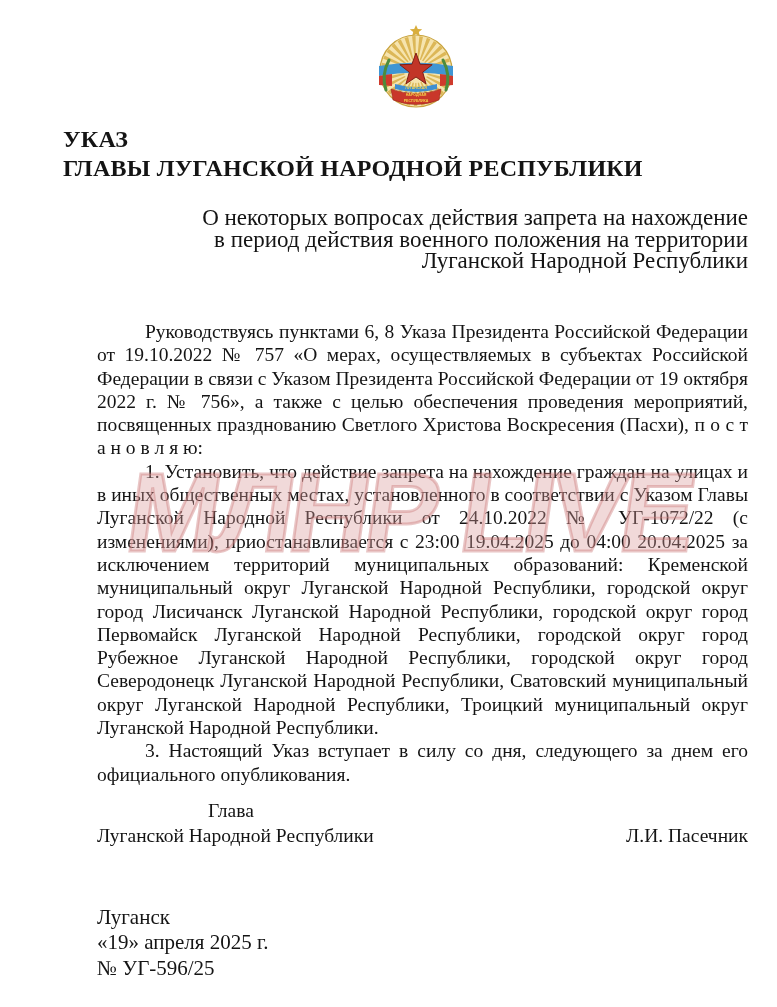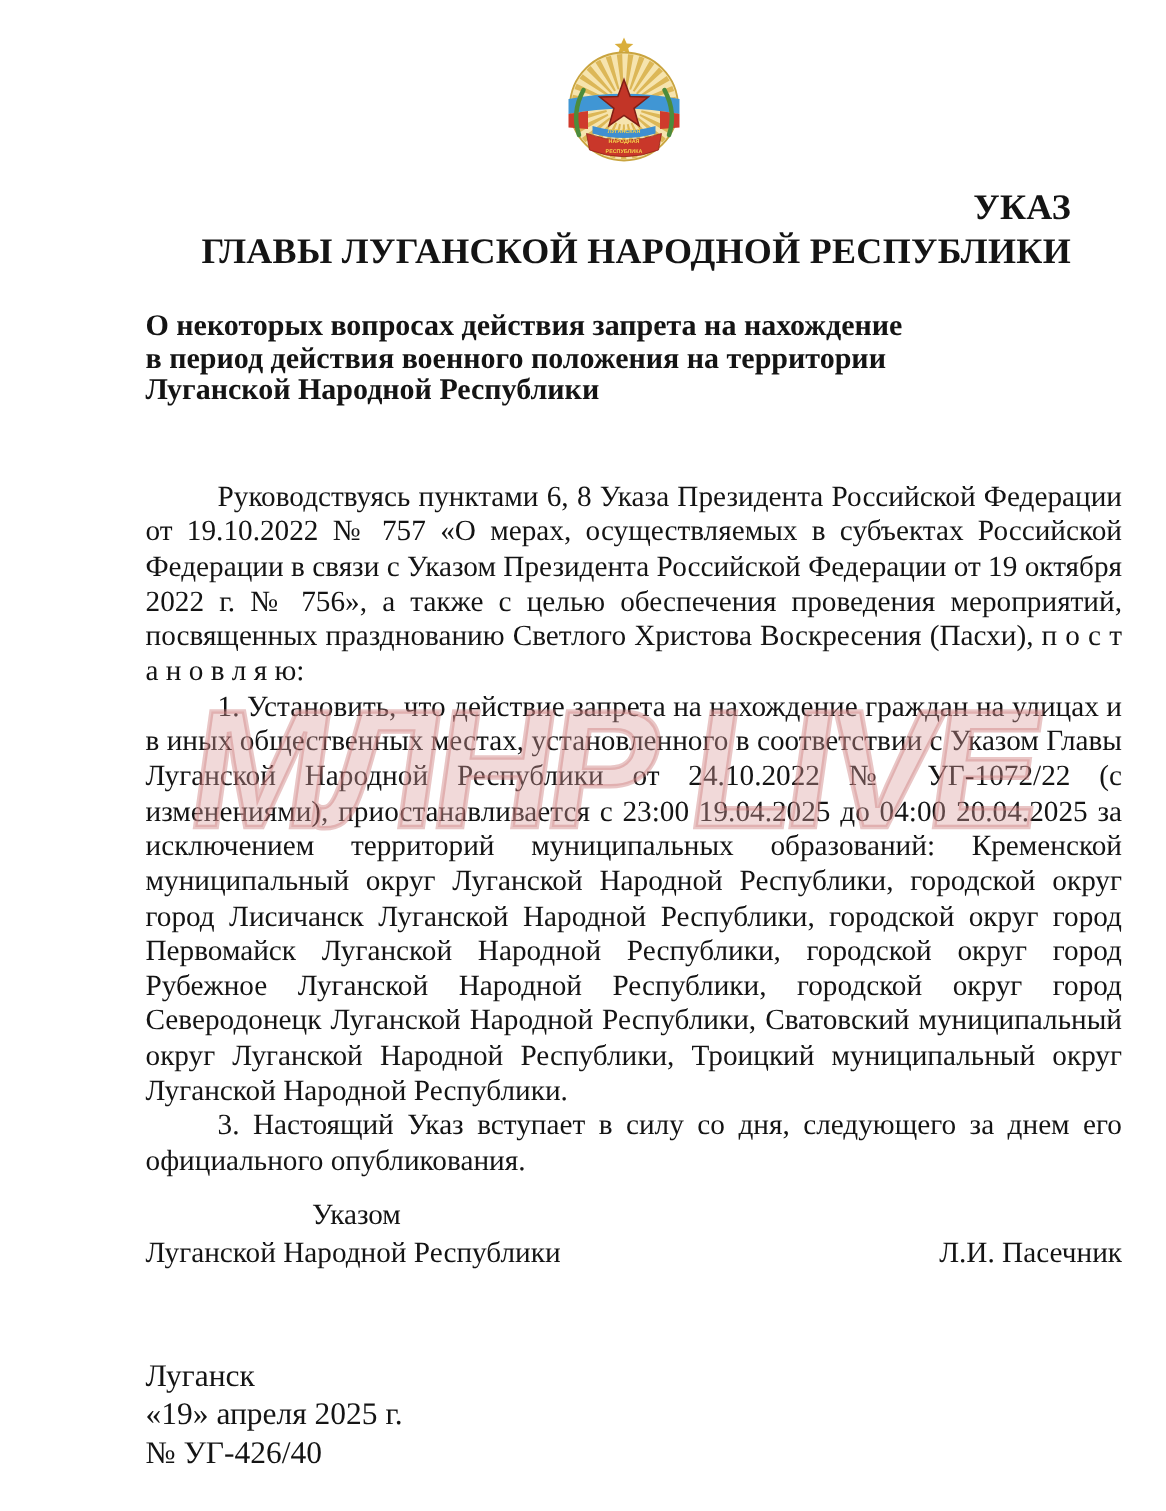--- a/index.html
+++ b/index.html
@@ -16,33 +16,33 @@
     overflow: hidden;
   }
   .emblem {
     position: absolute;
     left: 377px; top: 24px;
     width: 78px; height: 88px;
   }
   .title-block {
     position: absolute;
     left: 63px; top: 125px; width: 651px;
-    text-align: right;
+    text-align: left;
     font-weight: bold;
     font-size: 24px;
     line-height: 29px;
     letter-spacing: 0.2px;
     white-space: nowrap;
   }
   .subject-block {
     position: absolute;
     left: 97px; top: 207px; width: 651px;
-    text-align: left;
-    font-weight: bold;
-    font-size: 20px;
+    text-align: right;
+    font-weight: normal;
+    font-size: 23px;
     line-height: 21.5px;
   }
   .body-block {
     position: absolute;
     left: 97px; top: 320px; width: 651px;
     font-size: 19.5px;
     line-height: 23.3px;
     text-align: justify;
   }
   .body-block p {
@@ -126,28 +126,28 @@
     <div>Луганской Народной Республики</div>
   </div>
 
   <div class="body-block">
     <p>Руководствуясь пунктами 6, 8 Указа Президента Российской Федерации от 19.10.2022 № 757 «О мерах, осуществляемых в субъектах Российской Федерации в связи с Указом Президента Российской Федерации от 19 октября 2022 г. № 756», а также с целью обеспечения проведения мероприятий, посвященных празднованию Светлого Христова Воскресения (Пасхи), п о с т а н о в л я ю:</p>
     <p>1. Установить, что действие запрета на нахождение граждан на улицах и в иных общественных местах, установленного в соответствии с Указом Главы Луганской Народной Республики от 24.10.2022 № УГ-1072/22 (с изменениями), приостанавливается с 23:00 19.04.2025 до 04:00 20.04.2025 за исключением территорий муниципальных образований: Кременской муниципальный округ Луганской Народной Республики, городской округ город Лисичанск Луганской Народной Республики, городской округ город Первомайск Луганской Народной Республики, городской округ город Рубежное Луганской Народной Республики, городской округ город Северодонецк Луганской Народной Республики, Сватовский муниципальный округ Луганской Народной Республики, Троицкий муниципальный округ Луганской Народной Республики.</p>
     <p>3. Настоящий Указ вступает в силу со дня, следующего за днем его официального опубликования.</p>
   </div>
 
   <div class="sig-block">
-    <div class="sig-line1">Указом</div>
+    <div class="sig-line1">Глава</div>
     <div class="sig-line2">
       <span>Луганской Народной Республики</span>
       <span>Л.И. Пасечник</span>
     </div>
   </div>
 
   <div class="footer-block">
     <div>Луганск</div>
     <div>«19» апреля 2025 г.</div>
-    <div>№ УГ-426/40</div>
+    <div>№ УГ-596/25</div>
   </div>
 
   <div class="watermark">МЛНР LIVE</div>
 
 </div>
 
 </body></html>

